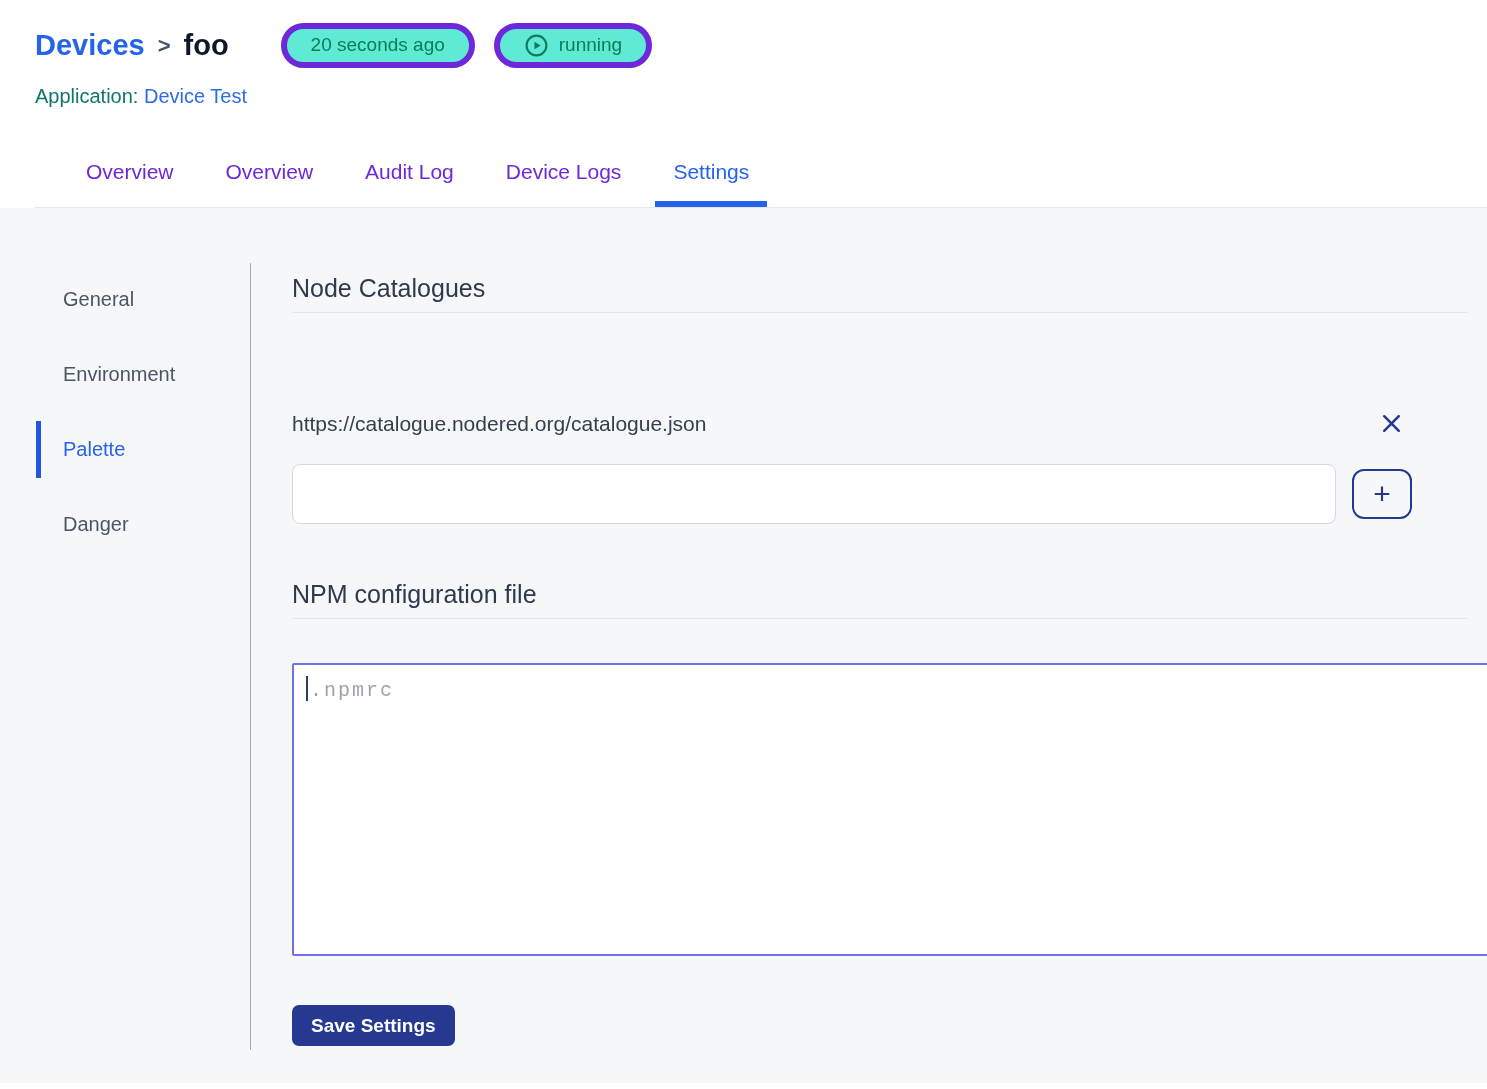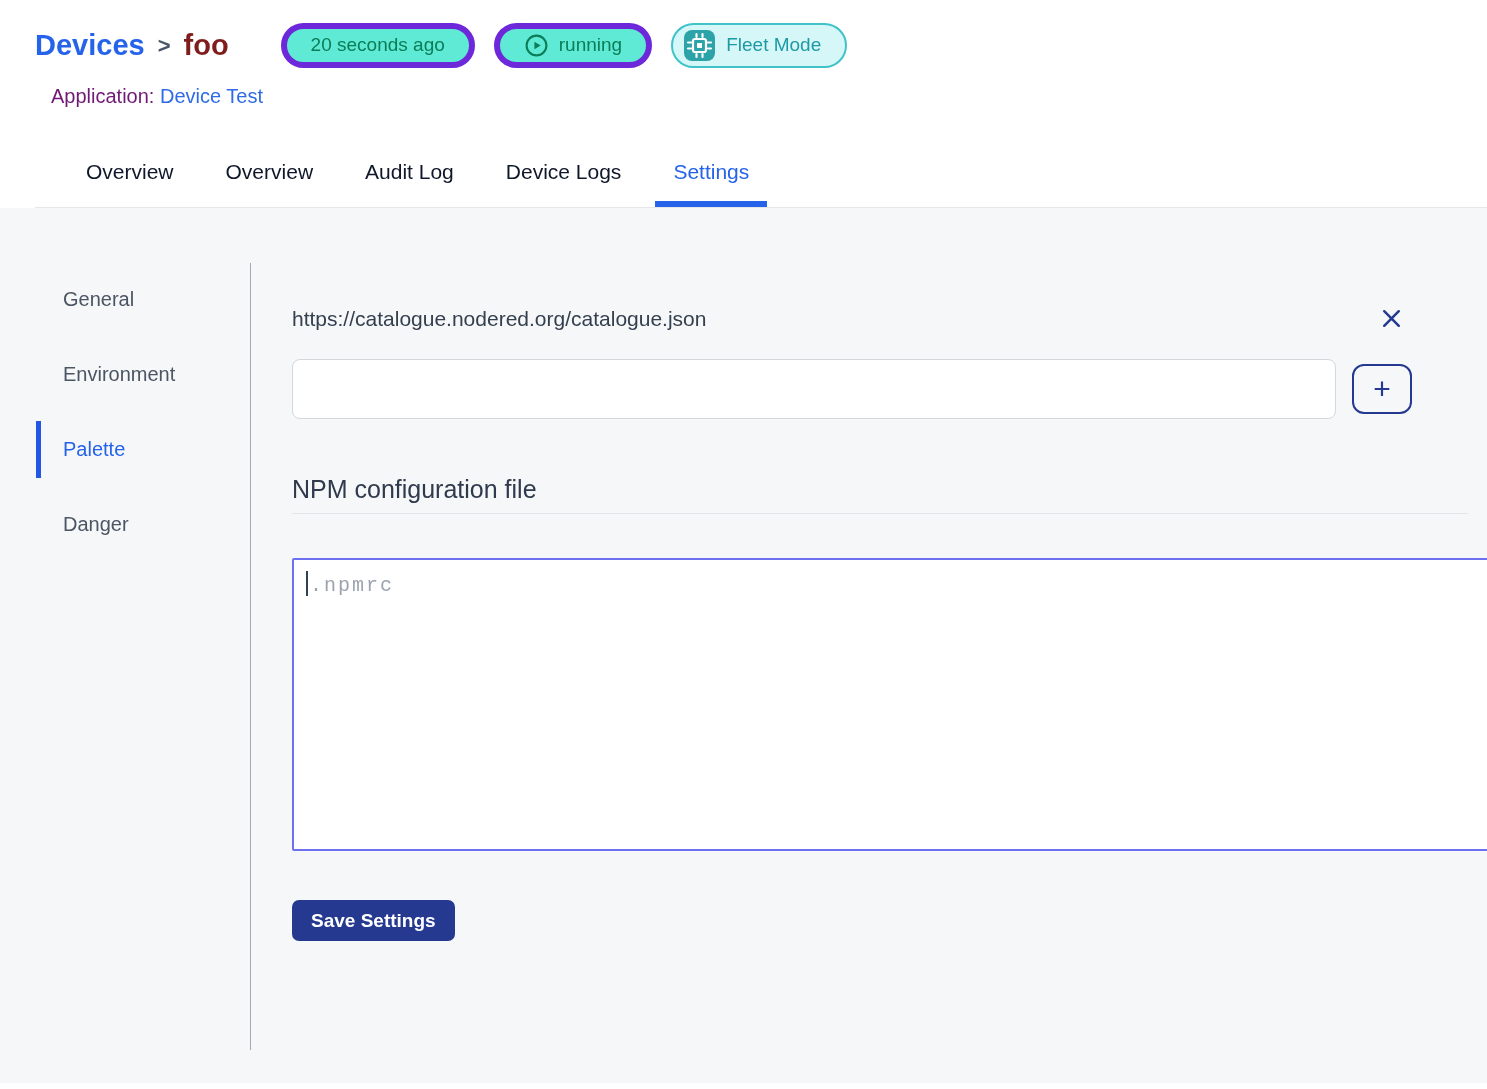--- a/index.html
+++ b/index.html
@@ -8,43 +8,43 @@
     font-family: "Liberation Sans", sans-serif;
     background: #ffffff;
     color: #1f2937;
   }
 
   
   .page-header { background: #ffffff; padding: 22px 0 0 35px; }
   .title-row { display: flex; align-items: center; height: 46px; }
   .crumb-parent { font-size: 29px; font-weight: 700; color: #2563eb; cursor: pointer; }
   .crumb-sep { font-size: 22px; font-weight: 700; color: #475569; margin: 0 13px; padding-top: 2px; }
-  .crumb-current { font-size: 29px; font-weight: 700; color: #7f1d1d; }
+  .crumb-current { font-size: 29px; font-weight: 700; color: #0f172a; }
 
   .badges { display: flex; align-items: center; gap: 19px; margin-left: 52px; }
   .badge {
     display: flex; align-items: center; gap: 10px;
     height: 45px; padding: 0 24px; border-radius: 9999px;
     font-size: 19px; white-space: nowrap;
   }
   .badge-green { background: #5eead4; border: 6px solid #6d28d9; color: #0c7d58; }
   .badge-teal  { background: #d6f7f7; border: 2px solid #3fc3c9; color: #1e9aa6; padding-left: 10px; }
   .badge .icn { display: inline-flex; }
 
   .app-row { margin-top: 17px; font-size: 20px; }
-  .app-label { color: #701a75; margin-left: 16px; }
+  .app-label { color: #0f766e; }
   .app-link { color: #2e6be6; cursor: pointer; }
 
   
   .tabs {
     display: flex; gap: 16px; margin-top: 52px; padding-left: 33px;
     border-bottom: 1px solid #e5e7eb;
   }
   .tab {
-    padding: 0 18px 17px; font-size: 21px; color: #0f172a;
+    padding: 0 18px 17px; font-size: 21px; color: #6d28d9;
     border-bottom: 6px solid transparent; cursor: pointer;
   }
   .tab.active { color: #2563eb; border-bottom-color: #2563eb; }
 
   
   .content {
     position: relative; display: flex;
     background: #f6f7f9; height: 875px;
   }
   .v-divider {
@@ -130,40 +130,20 @@
       </span>
       <span class="badge badge-green">
         <span class="icn">
           <svg width="25" height="25" viewBox="0 0 24 24">
             <circle cx="12" cy="12" r="9.5" fill="none" stroke="#0c7d58" stroke-width="2"></circle>
             <path d="M10 8.3 L16 12 L10 15.7 Z" fill="#0c7d58"></path>
           </svg>
         </span>
         <span>running</span>
       </span>
-      <span class="badge badge-teal">
-        <span class="icn">
-          <svg width="33" height="33" viewBox="0 0 33 33">
-            <rect x="1" y="1" width="31" height="31" rx="8" fill="#2ba3a8"></rect>
-            <g stroke="#ffffff" stroke-width="2.2" fill="none" stroke-linecap="round">
-              <rect x="10" y="10" width="13" height="13" rx="2"></rect>
-              <line x1="13.5" y1="5" x2="13.5" y2="8"></line>
-              <line x1="19.5" y1="5" x2="19.5" y2="8"></line>
-              <line x1="13.5" y1="25" x2="13.5" y2="28"></line>
-              <line x1="19.5" y1="25" x2="19.5" y2="28"></line>
-              <line x1="5" y1="13.5" x2="8" y2="13.5"></line>
-              <line x1="5" y1="19.5" x2="8" y2="19.5"></line>
-              <line x1="25" y1="13.5" x2="28" y2="13.5"></line>
-              <line x1="25" y1="19.5" x2="28" y2="19.5"></line>
-            </g>
-            <rect x="14" y="14" width="5" height="5" fill="#ffffff"></rect>
-          </svg>
-        </span>
-        <span>Fleet Mode</span>
-      </span>
     </div>
   </div>
 
   <div class="app-row">
     <span class="app-label">Application:</span>
     <span class="app-link">Device Test</span>
   </div>
 
   <nav class="tabs">
     <div class="tab">Overview</div>
@@ -178,20 +158,21 @@
   <div class="v-divider"></div>
 
   <ul class="settings-nav">
     <li class="settings-nav-item">General</li>
     <li class="settings-nav-item">Environment</li>
     <li class="settings-nav-item active">Palette</li>
     <li class="settings-nav-item">Danger</li>
   </ul>
 
   <main class="main">
+    <h2 class="section-title first">Node Catalogues</h2>
 
     <div class="catalogue-area">
       <div class="catalogue-row">
         <span class="catalogue-url">https://catalogue.nodered.org/catalogue.json</span>
         <button class="remove-btn">
           <span style="display:inline-flex;">
             <svg width="25" height="25" viewBox="0 0 24 24">
               <path d="M5 5 L19 19 M19 5 L5 19" stroke="#24398f" stroke-width="2.4" stroke-linecap="round"></path>
             </svg>
           </span>

